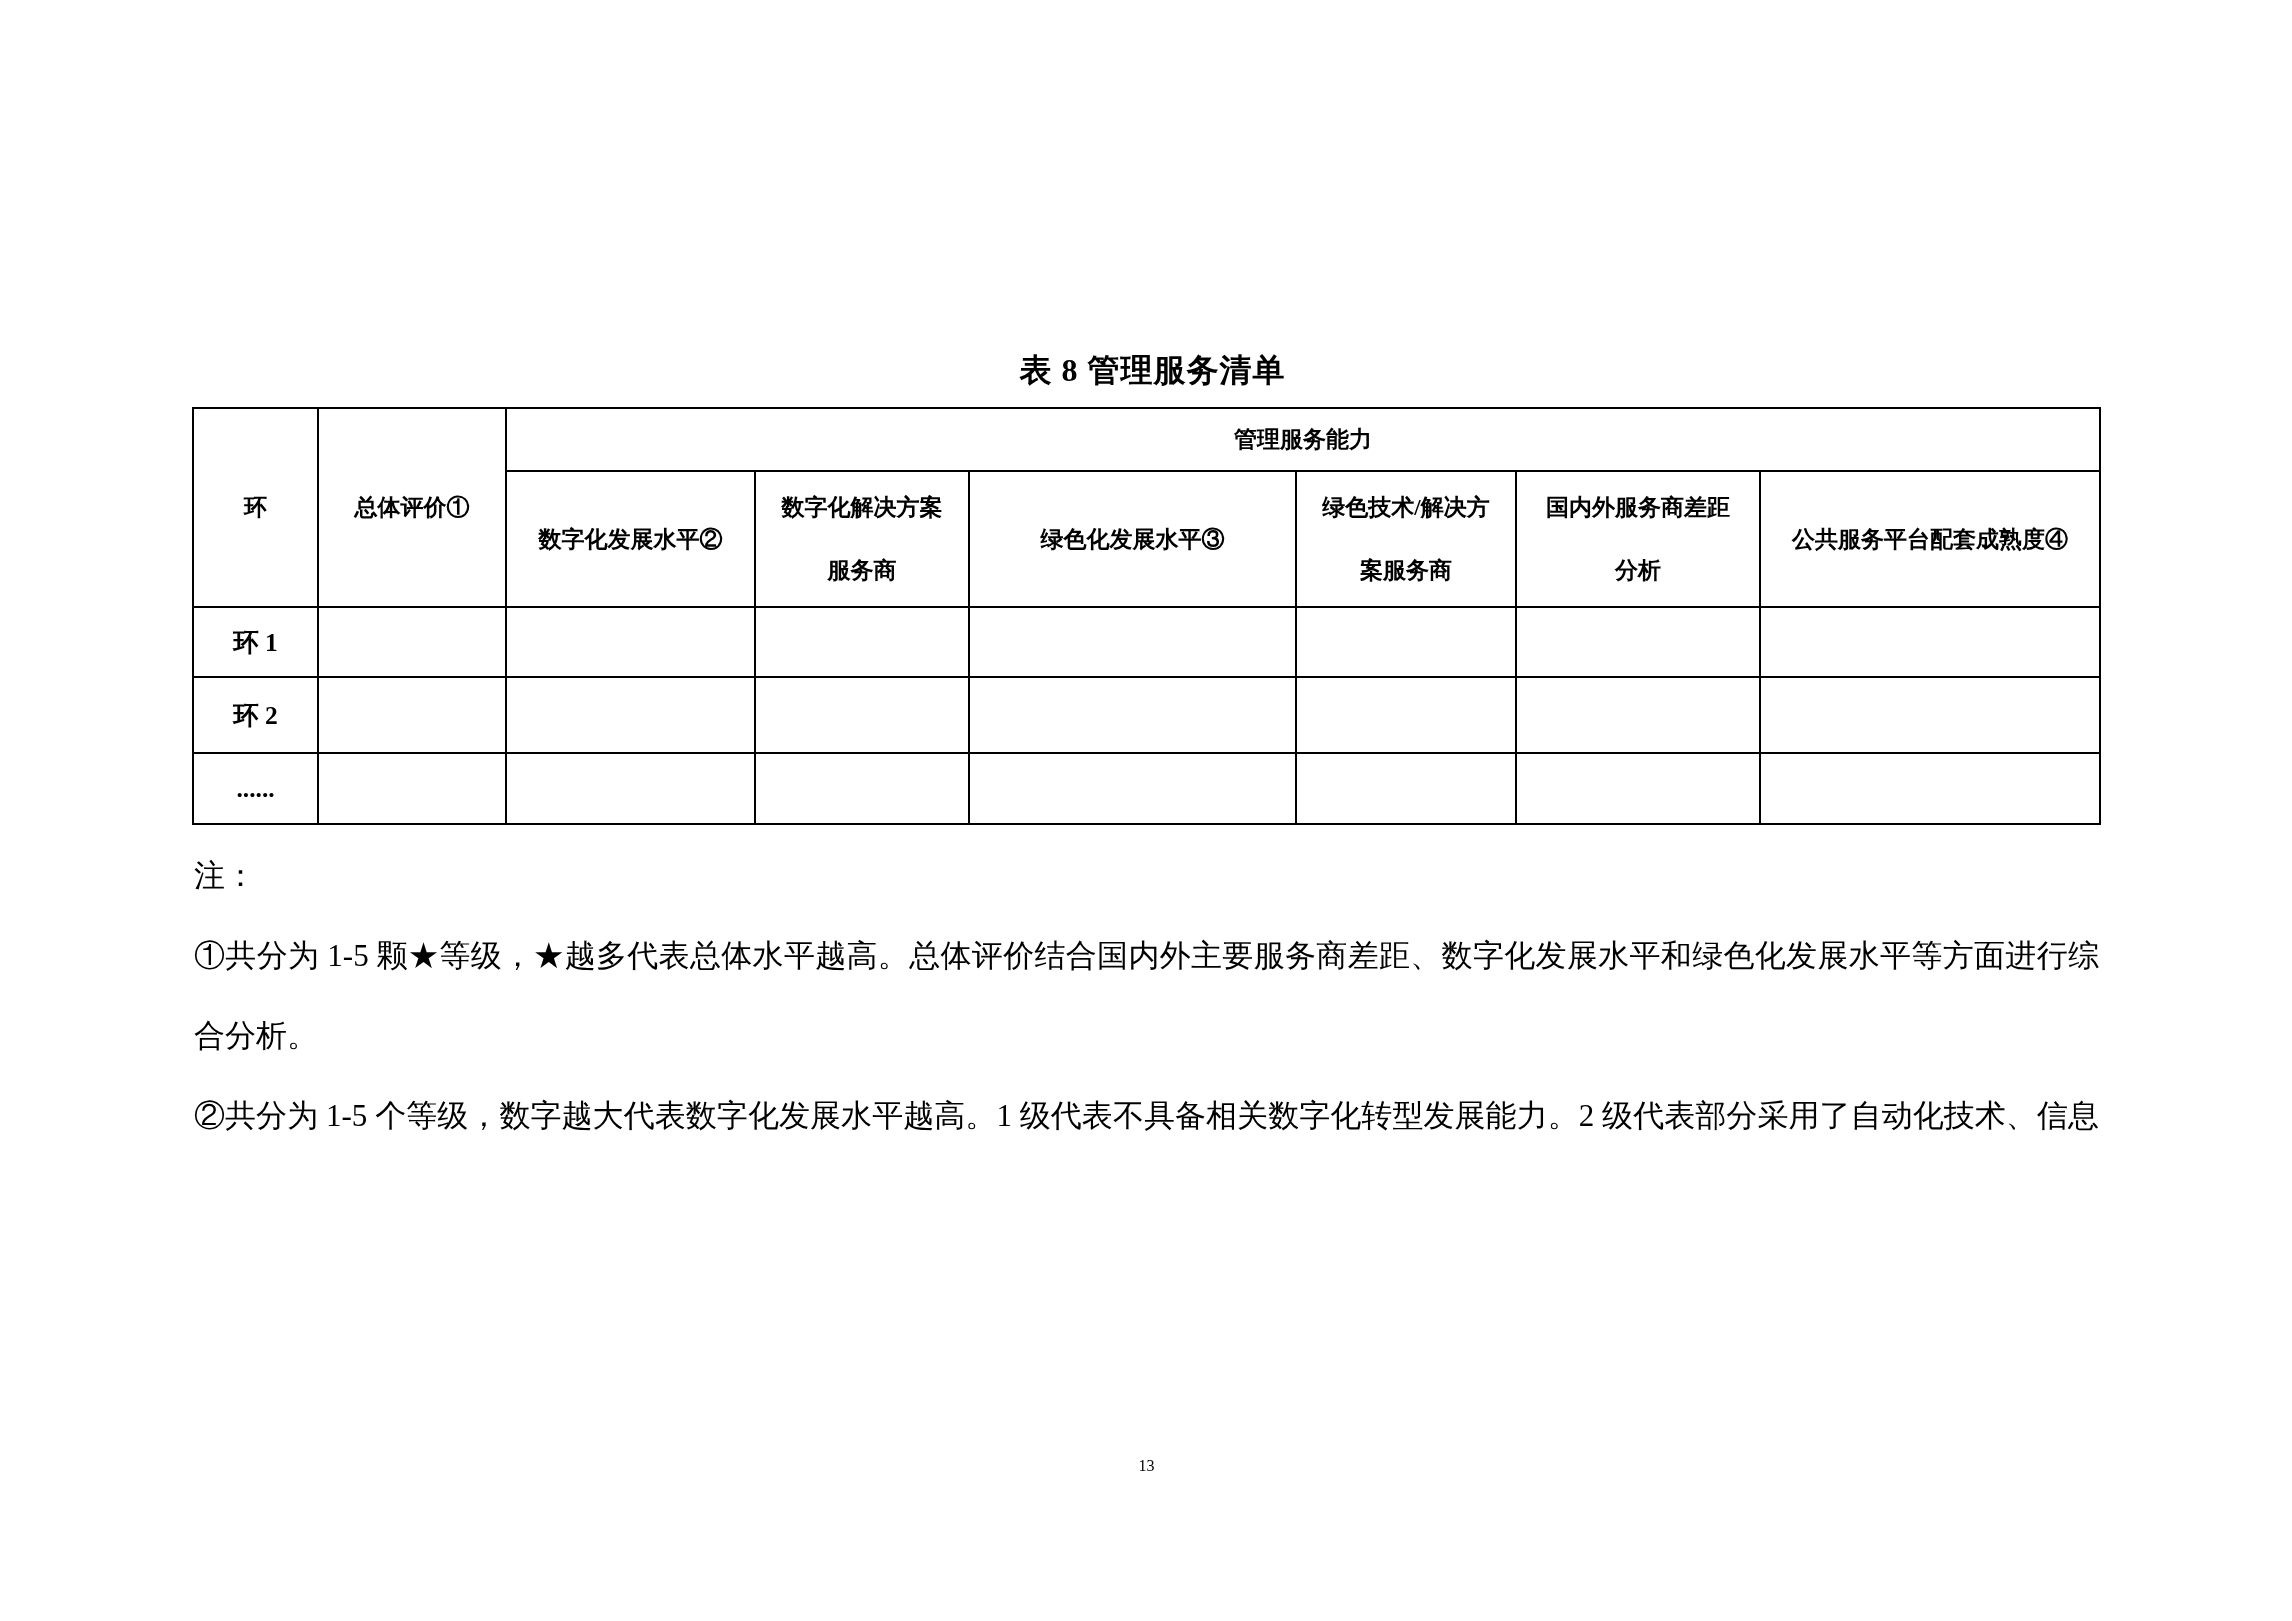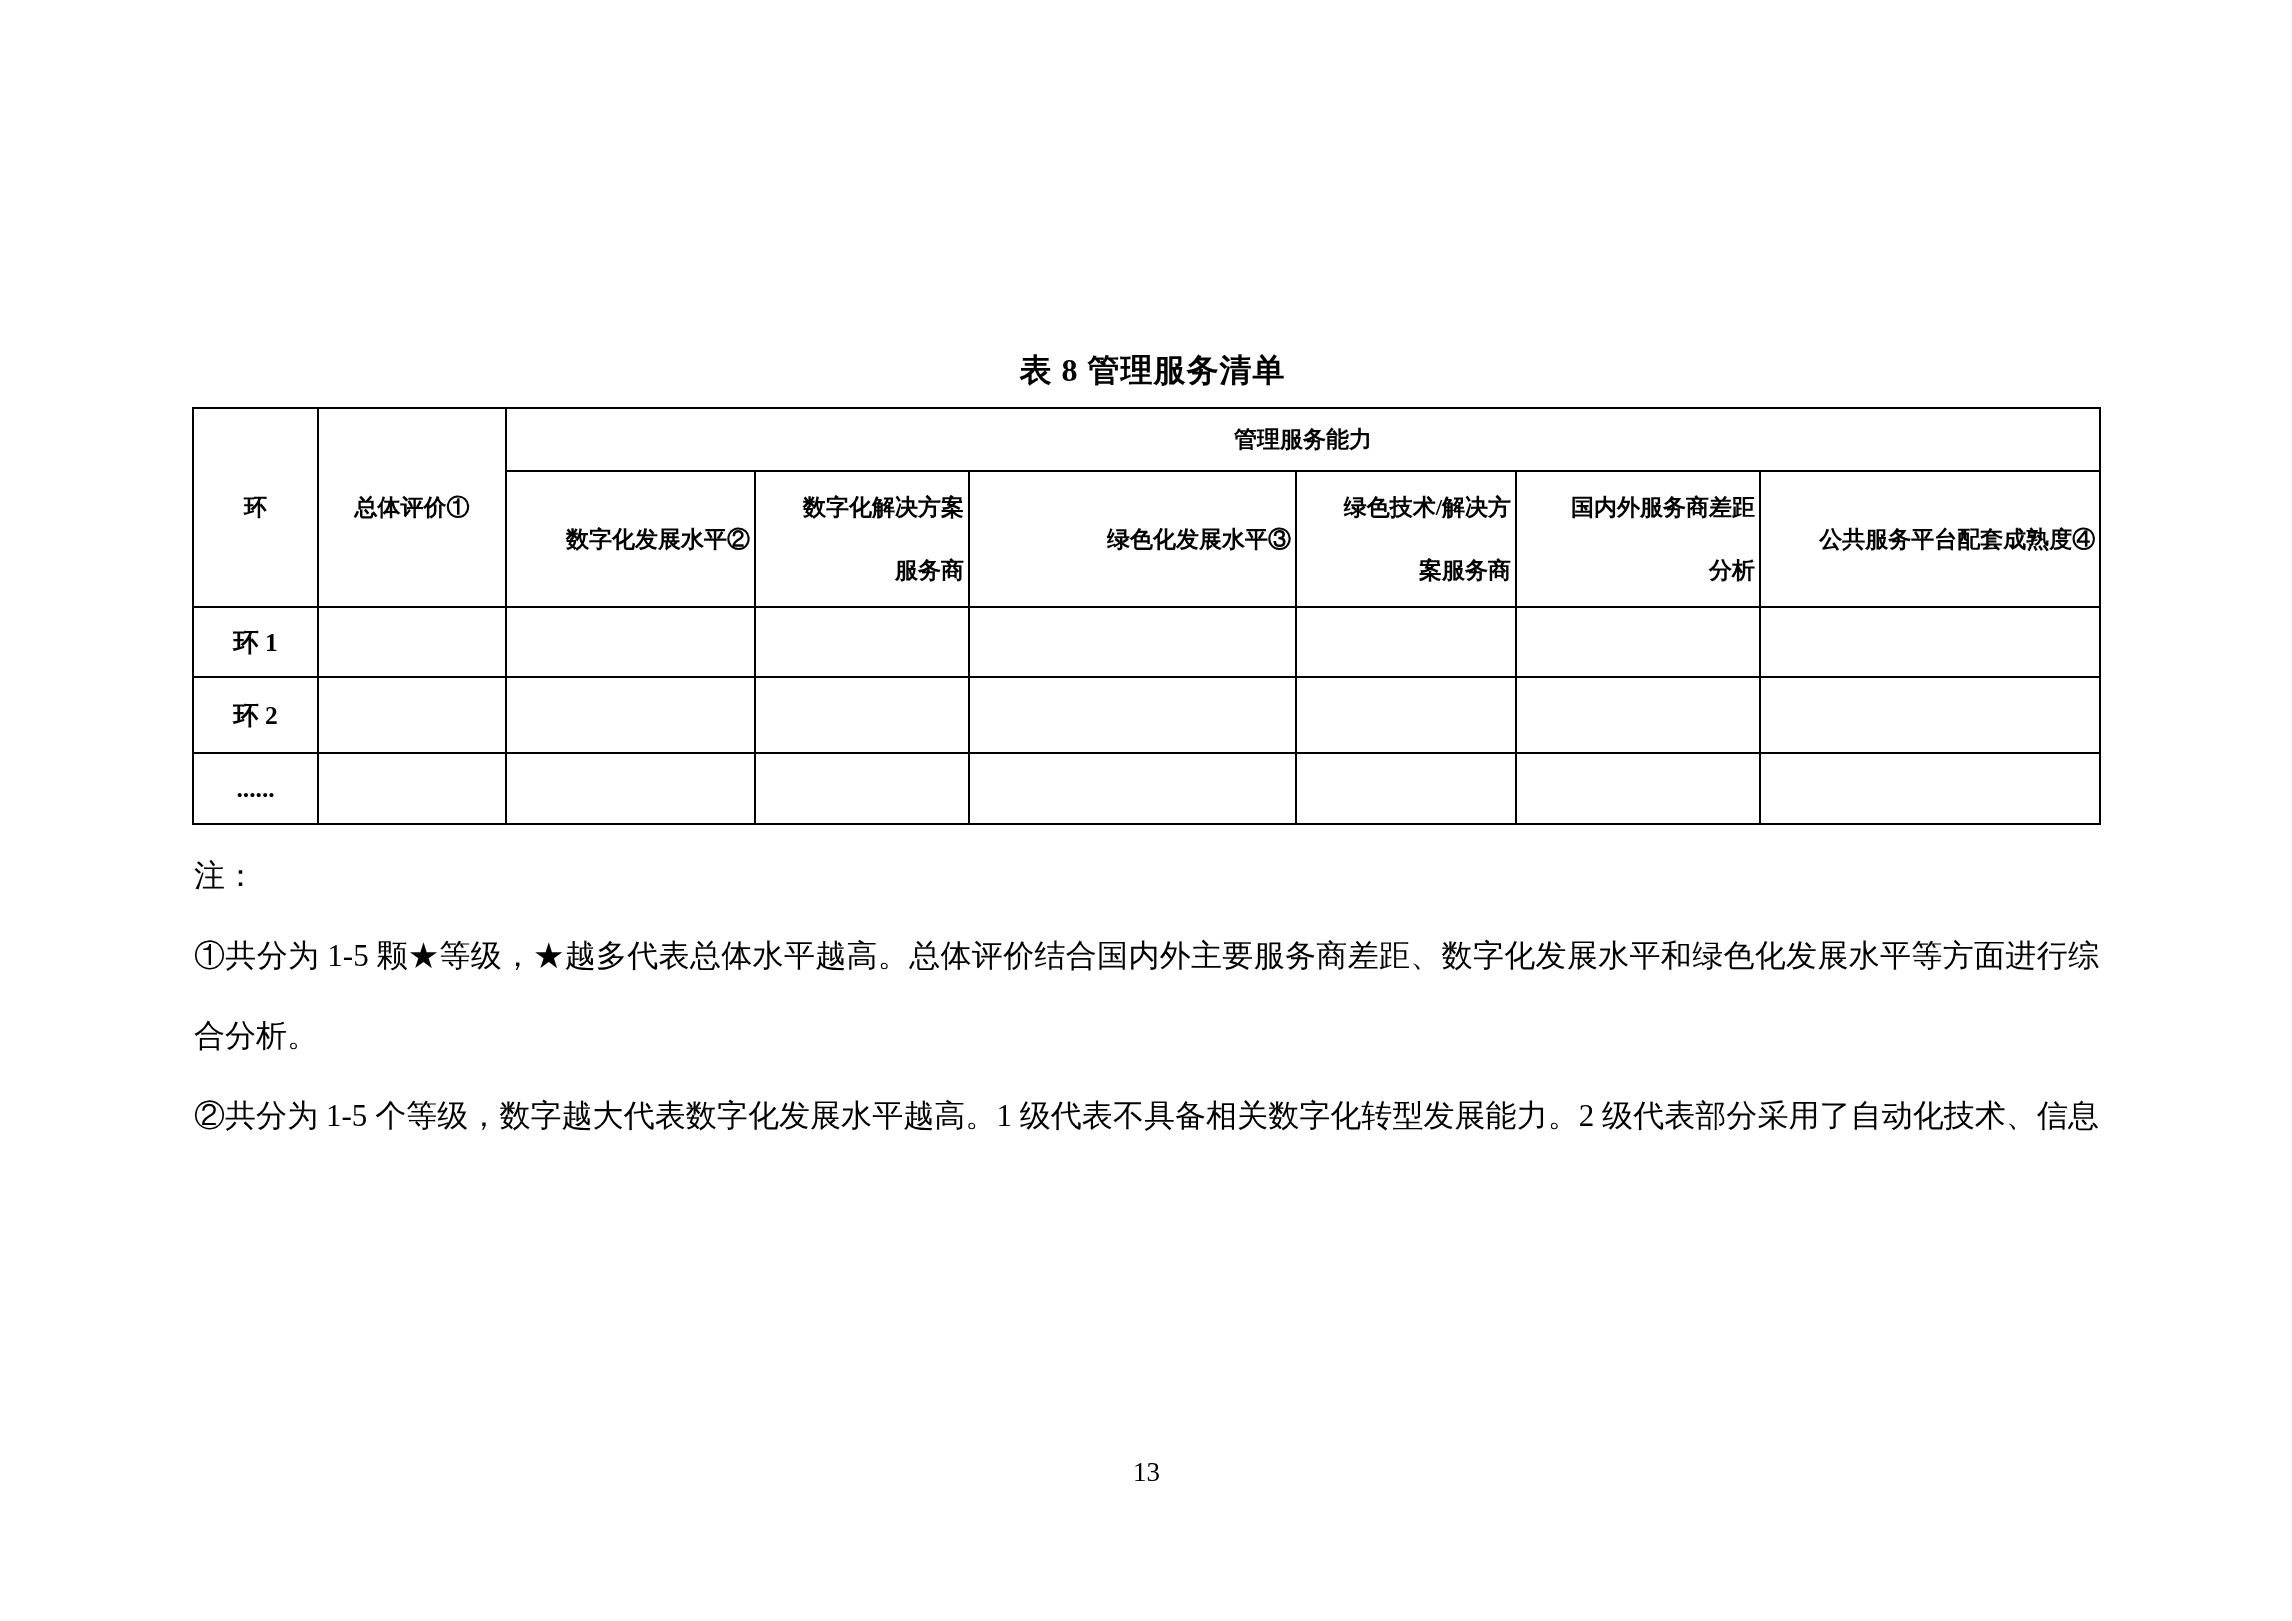--- a/index.html
+++ b/index.html
@@ -50,21 +50,21 @@
   tr.rb2 { height: 76px; }
   tr.rb3 { height: 71px; }
 
   td.hdr {
     font-weight: bold;
     font-size: 23px;
   }
   td.sub {
     line-height: 63px;
   }
-  td.sub .hl { text-align: right; }
+  td.sub .hl { text-align: center; }
 
   td.rowlabel {
     font-size: 25.5px;
     font-weight: bold;
   }
   td.blank { font-size: 25.5px; }
 
   
   .notes {
     position: absolute;
@@ -84,21 +84,21 @@
     text-align-last: justify;
   }
 
   
   .page-number {
     position: absolute;
     top: 1457px;
     left: 0;
     width: 100%;
     text-align: center;
-    font-size: 27px;
+    font-size: 16px;
   }
 </style>
 </head>
 <body>
 
 <div class="doc-title">表 8 管理服务清单</div>
 
 <table class="main-table">
   <colgroup>
     <col style="width:125px">

